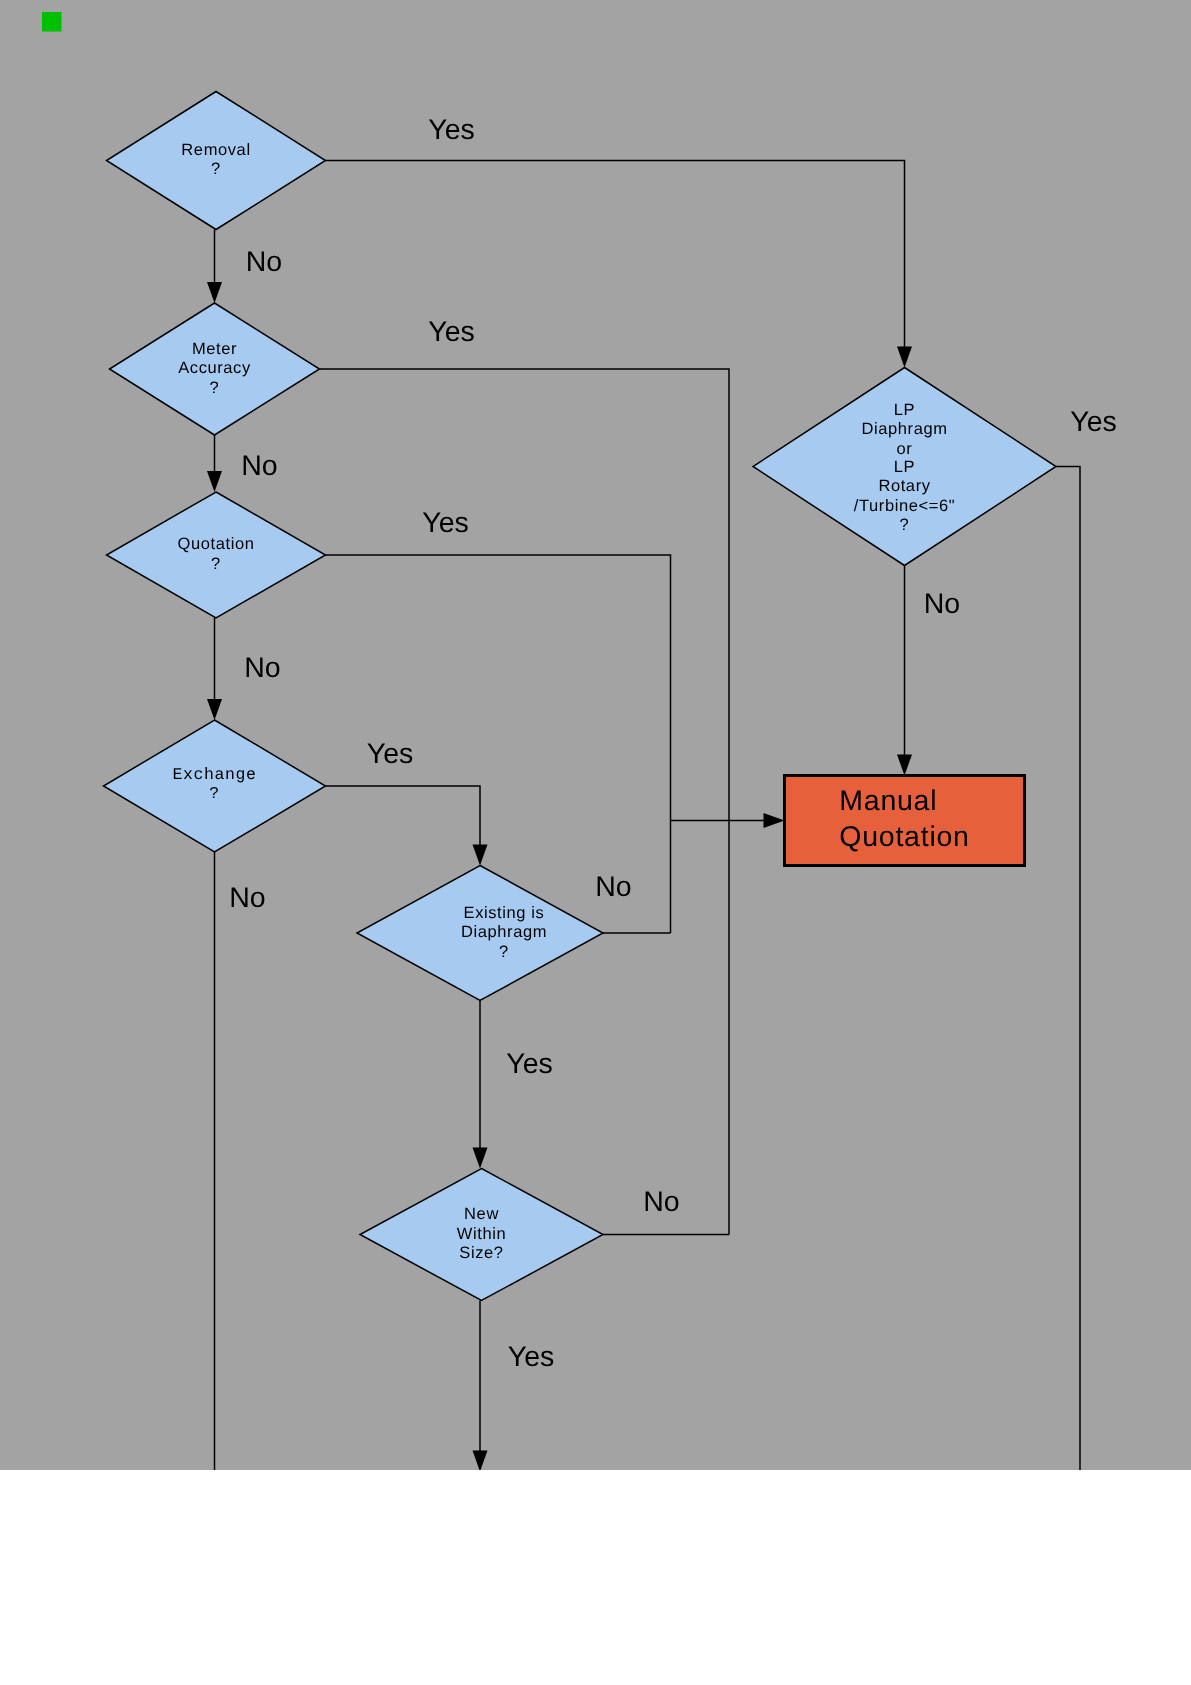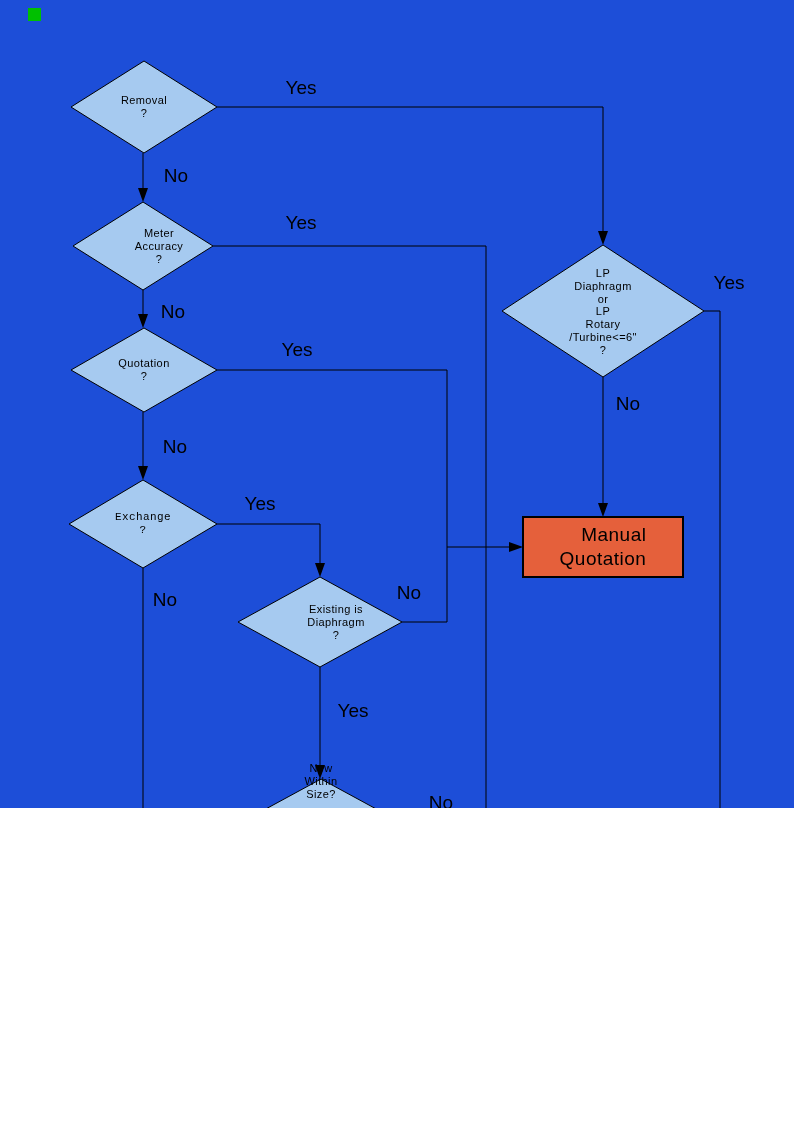--- a/index.html
+++ b/index.html
@@ -1,20 +1,20 @@
 <!DOCTYPE html>
 <html><head>
 <meta charset="utf-8">
 <style>
   html, body { margin: 0; padding: 0; background: #ffffff; }
   #page {
     position: relative;
     width: 794px;
-    height: 808px;
-    background: #1d4ed8;
+    height: 980px;
+    background: #a3a3a3;
     overflow: hidden;
     font-family: "Liberation Sans", sans-serif;
   }
   #diagram-svg {
     position: absolute;
     left: 0; top: 0;
     width: 794px; height: 1123px;
   }
   .node-label {
     position: absolute;
@@ -30,21 +30,21 @@
     position: absolute;
     transform: translate(-50%, -50%);
     font-size: 19px;
     line-height: 1;
     color: #000000;
     white-space: nowrap;
   }
   .process-label {
     position: absolute;
     transform: translate(-50%, -50%);
-    text-align: right;
+    text-align: left;
     white-space: pre-line;
     font-size: 19px;
     line-height: 1.25;
     letter-spacing: 0.5px;
     color: #000000;
   }
   .connector-label {
     position: absolute;
     transform: translate(-50%, -50%);
     font-size: 26px;
@@ -121,31 +121,31 @@
       <polygon points="293,981 346,981 346,1031 320,1048 293,1031"></polygon>
     </g>
 
     <rect x="523" y="517" width="160" height="60" fill="#E5603B" stroke="#000000" stroke-width="2"></rect>
   </svg>
 
   <div class="green-marker"></div>
 
   <div class="node-label" style="left:144px; top:107px;">Removal
 ?</div>
-  <div class="node-label" style="left:143px; top:246px;margin-left:16px;">Meter
+  <div class="node-label" style="left:143px; top:246px;">Meter
 Accuracy
 ?</div>
   <div class="node-label" style="left:144px; top:370px;">Quotation
 ?</div>
   <div class="node-label" style="left:143px; top:524px;font-family:Liberation Mono, monospace;">Exchange
 ?</div>
   <div class="node-label" style="left:336px; top:622px;">Existing is
 Diaphragm
 ?</div>
-  <div class="node-label" style="left:321px; top:781px;">New
+  <div class="node-label" style="left:321px; top:823px;">New
 Within
 Size?</div>
   <div class="node-label" style="left:603px; top:312px;">LP
 Diaphragm
 or
 LP
 Rotary
 /Turbine&lt;=6"
 ?</div>
   <div class="process-label" style="left:603px; top:547px;">Manual

